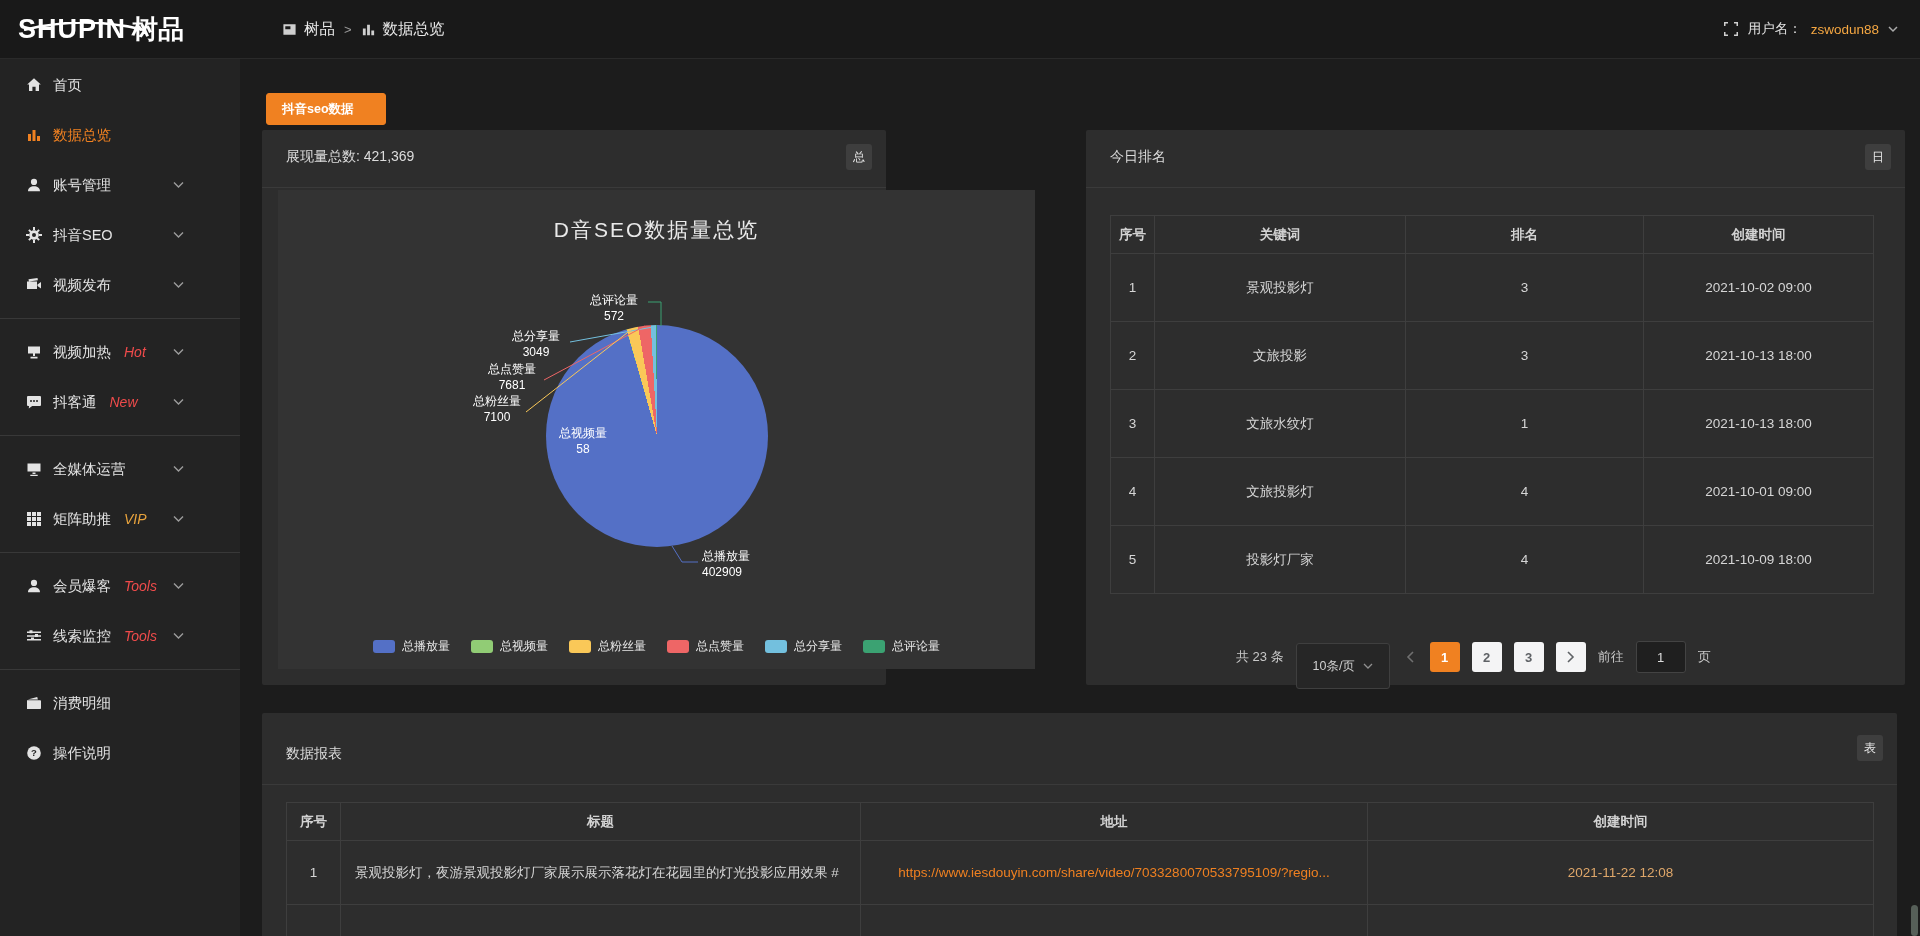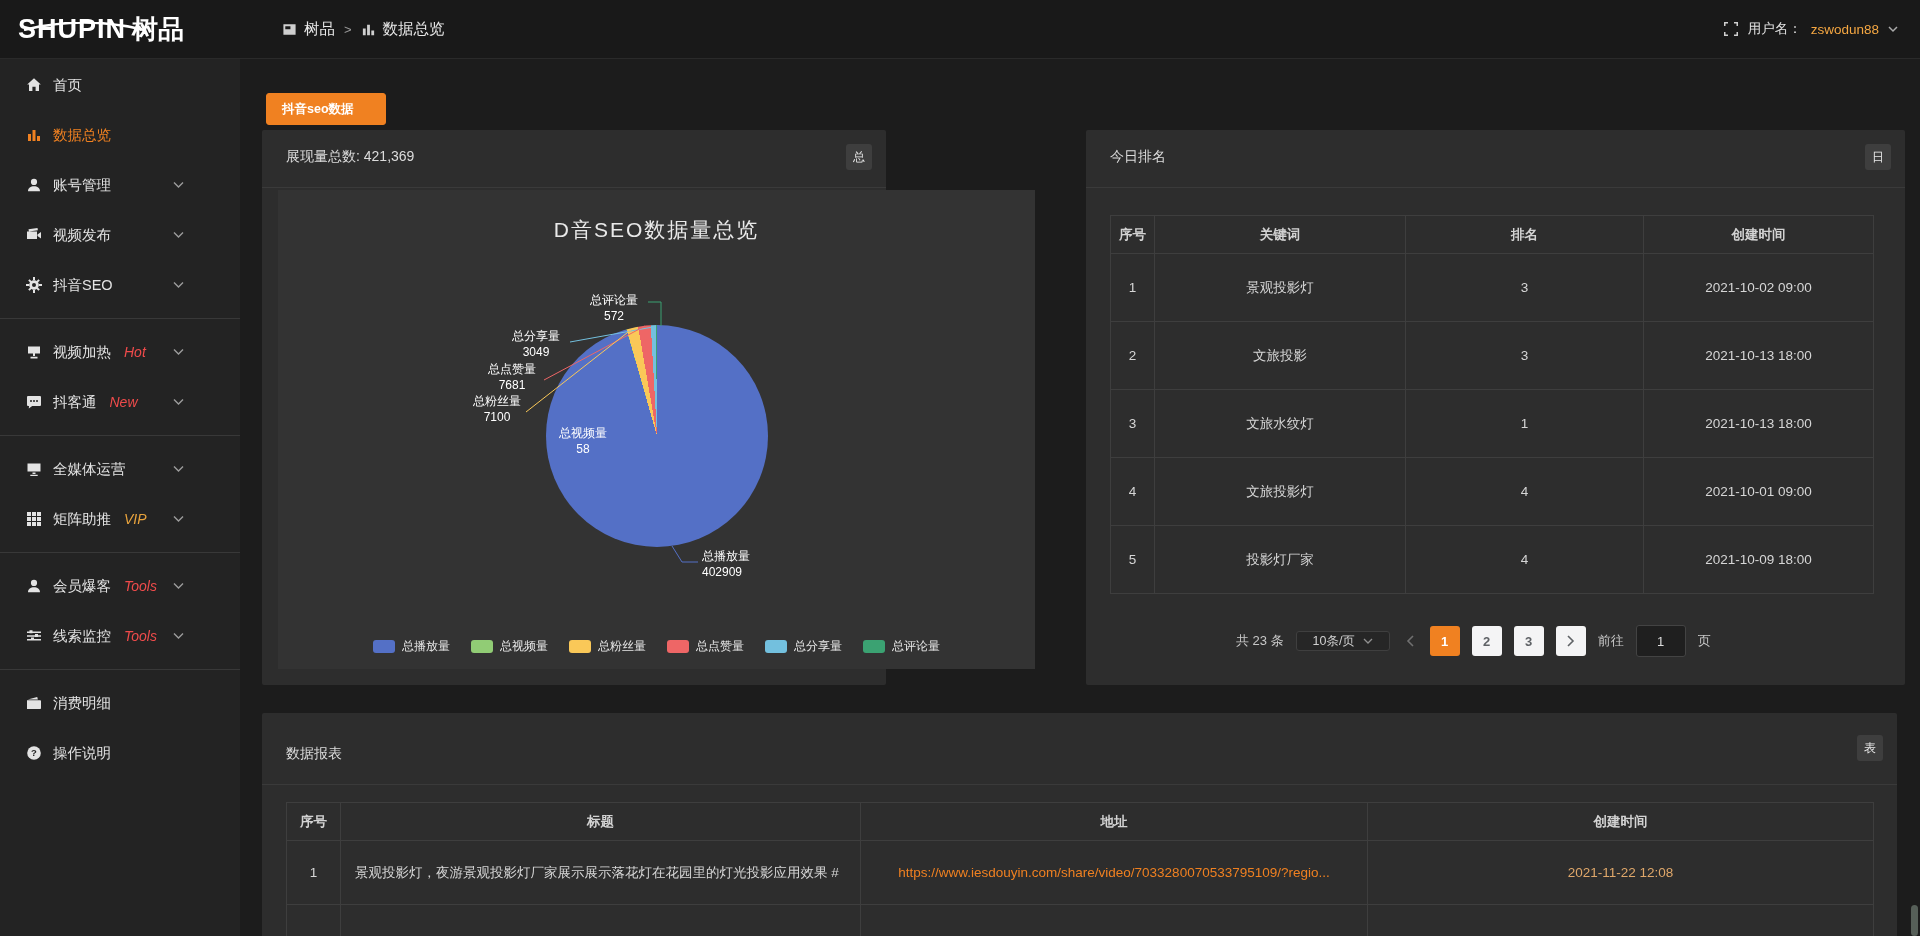--- a/index.html
+++ b/index.html
@@ -68,22 +68,22 @@
   table.grid th,table.grid td{border:1px solid #3e3e3e;font-size:13.5px;color:#d6d6d6;text-align:center;
        overflow:hidden;white-space:nowrap;text-overflow:clip;box-sizing:border-box;}
   table.grid th{height:38px;color:#d2d2d2;font-weight:bold;}
 
   .ranking-panel{left:1086px;top:130px;width:811px;height:555px;padding-left:8px;}
   .rank-table{position:absolute;left:24px;top:85px;width:763px;}
   .rank-table td{height:68px;}
 
   .pagination{position:absolute;left:150px;top:495px;display:flex;align-items:center;gap:12px;
               color:#c8c8c8;font-size:13px;}
-  .pg-select{width:94px;height:20px;background:#262626;border:1px solid #3f3f3f;border-radius:3px;
-             display:flex;align-items:center;justify-content:center;gap:8px;font-size:12.5px;color:#d0d0d0;cursor:pointer;box-sizing:border-box;}
+  .pg-select{width:94px;height:46px;background:#262626;border:1px solid #3f3f3f;border-radius:3px;
+             display:flex;align-items:center;justify-content:center;gap:8px;font-size:12.5px;color:#d0d0d0;cursor:pointer;box-sizing:border-box;margin-top:18px;}
   .pg-prev{color:#707070;display:flex;padding:0 4px;cursor:pointer;}
   .pg-num{min-width:30px;height:30px;border-radius:3px;background:#f4f4f5;color:#5f6266;font-size:13px;
           display:flex;align-items:center;justify-content:center;font-weight:bold;cursor:pointer;}
   .pg-num.active{background:#f08121;color:#fff;}
   .pg-next{min-width:30px;height:30px;border-radius:3px;background:#f4f4f5;color:#5f6266;
            display:flex;align-items:center;justify-content:center;cursor:pointer;}
   .goto-input{width:44px;height:28px;background:#1f1f1f;border:1px solid #434343;border-radius:3px;
               color:#ddd;text-align:center;font-size:13px;font-family:inherit;}
 
   .report-panel{left:262px;top:713px;width:1635px;height:260px;}
@@ -172,39 +172,39 @@
       <span class="chev">
           <svg width="11" height="7" viewBox="0 0 11 7">
             <path d="M1 1l4.5 4.5L10 1" fill="none" stroke="currentColor" stroke-width="1.4"></path>
           </svg>
         </span>
     </div>
 
     <div class="side-item">
       <span class="ic">
           <svg width="16" height="16" viewBox="0 0 16 16" fill="currentColor">
-            <path d="M1 4.5h10v7.5H1zM11.5 7.5 15 5v6.5l-3.5-2.5zM2.5 2.2l9-1.2.4 2.3-9 1.2z"></path>
-          </svg>
-        </span>
-      <span>视频发布</span>
-      <span class="chev">
-          <svg width="11" height="7" viewBox="0 0 11 7">
-            <path d="M1 1l4.5 4.5L10 1" fill="none" stroke="currentColor" stroke-width="1.4"></path>
-          </svg>
-        </span>
-    </div>
-
-    <div class="side-item">
-      <span class="ic">
-          <svg width="16" height="16" viewBox="0 0 16 16" fill="currentColor">
             <path d="M7 0h2v3.2H7zM7 12.8h2V16H7zM0 7h3.2v2H0zM12.8 7H16v2h-3.2zM2.2 3.6 3.6 2.2l2.2 2.2L4.4 5.8zM10.2 11.6l1.4-1.4 2.2 2.2-1.4 1.4zM2.2 12.4l2.2-2.2 1.4 1.4-2.2 2.2zM10.2 4.4l2.2-2.2 1.4 1.4-2.2 2.2z"></path>
             <path fill-rule="evenodd" d="M8 3.2a4.8 4.8 0 1 0 0 9.6 4.8 4.8 0 0 0 0-9.6zm0 2.8a2 2 0 1 1 0 4 2 2 0 0 1 0-4z"></path>
           </svg>
         </span>
       <span>抖音SEO</span>
+      <span class="chev">
+          <svg width="11" height="7" viewBox="0 0 11 7">
+            <path d="M1 1l4.5 4.5L10 1" fill="none" stroke="currentColor" stroke-width="1.4"></path>
+          </svg>
+        </span>
+    </div>
+
+    <div class="side-item">
+      <span class="ic">
+          <svg width="16" height="16" viewBox="0 0 16 16" fill="currentColor">
+            <path d="M1 4.5h10v7.5H1zM11.5 7.5 15 5v6.5l-3.5-2.5zM2.5 2.2l9-1.2.4 2.3-9 1.2z"></path>
+          </svg>
+        </span>
+      <span>视频发布</span>
       <span class="chev">
           <svg width="11" height="7" viewBox="0 0 11 7">
             <path d="M1 1l4.5 4.5L10 1" fill="none" stroke="currentColor" stroke-width="1.4"></path>
           </svg>
         </span>
     </div>
 
     <div class="side-divider"></div>
 
     <div class="side-item">

